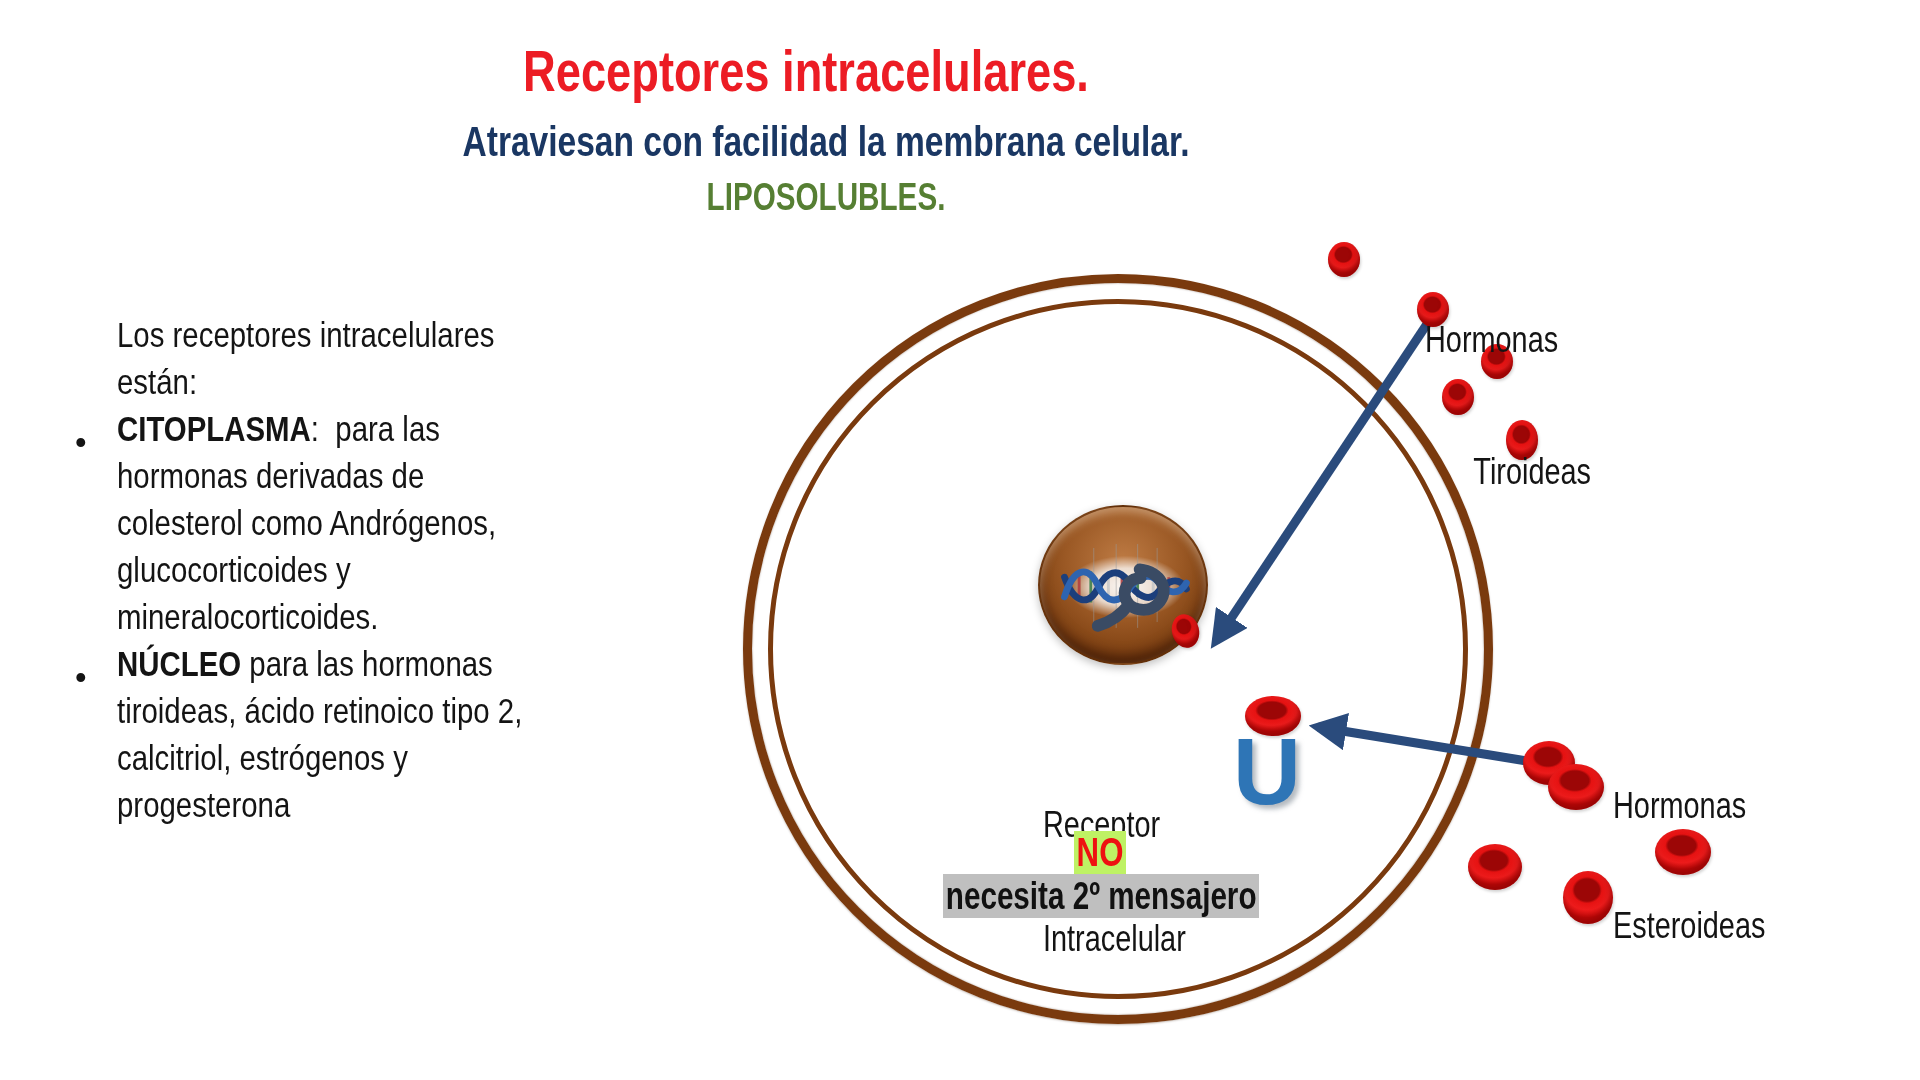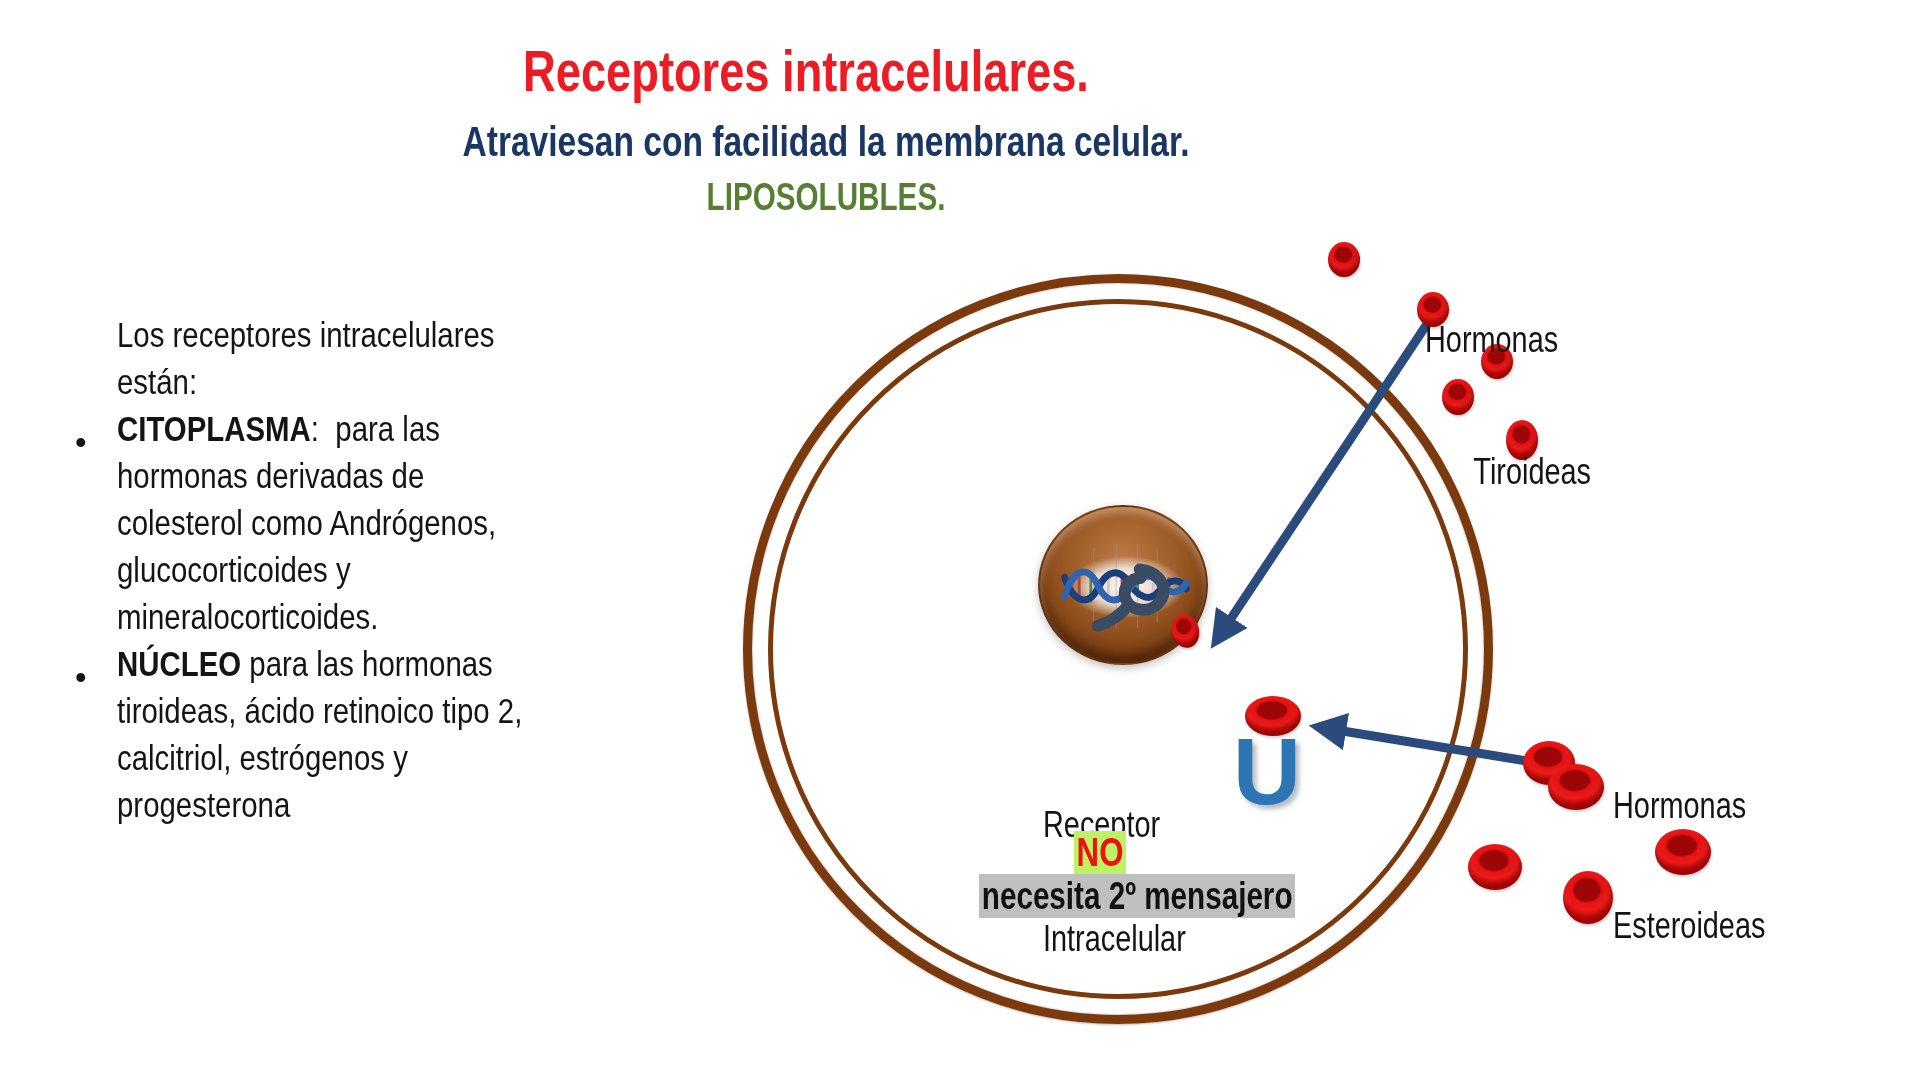--- a/index.html
+++ b/index.html
@@ -53,21 +53,21 @@
   .lbl-thyroid { left:1425px; top:230px; font-size:37px; line-height:44px; }
   .lbl-thyroid .l2 { padding-left:62px; }
   .lbl-steroid { left:1613px; top:706px; font-size:37px; line-height:40px; }
   .lbl-receptor { left:1043px; top:730px; font-size:37px; line-height:38px; }
 
   .no-box { left:1074px; top:831px; width:52px; height:43px; background:#bef264;
             display:flex; align-items:center; justify-content:center; z-index:7; }
   .no-box span { font-size:40px; font-weight:bold; color:#EE1111;
                  transform:scaleX(0.78); }
   .msg-box { left:943px; top:874px; width:316px; height:44px; background:#BFBFBF;
-             display:flex; align-items:center; justify-content:center; z-index:7;margin-left:36px; }
+             display:flex; align-items:center; justify-content:center; z-index:7; }
   .msg-box span { font-size:38px; font-weight:bold; color:#111;
                   transform:scaleX(0.78); white-space:pre; }
 
   .overlay { left:0; top:0; z-index:5; pointer-events:none; }
 </style>
 </head>
 <body>
 
 <div class="abs title">Receptores intracelulares.</div>
 <div class="abs subtitle">Atraviesan con facilidad la membrana celular.</div>

